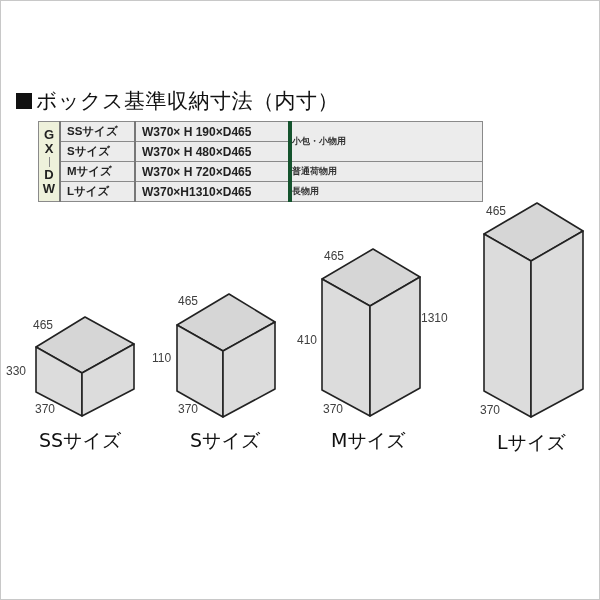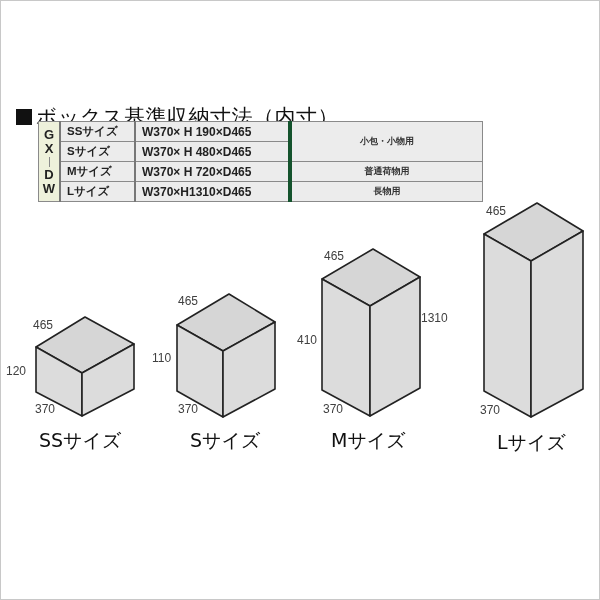--- a/index.html
+++ b/index.html
@@ -11,21 +11,20 @@
   }
   .frame {
     position: absolute; left: 0; top: 0; width: 598px; height: 598px;
     border: 1px solid #c8c8c8;
   }
   .title {
     position: absolute; left: 16px; top: 87px;
     font-family: "DejaVu Sans", sans-serif;
     font-size: 21px; font-weight: normal; color: #111; letter-spacing: 0.5px;
     white-space: nowrap;
-    margin-top: 16px;
   }
   .title .sq {
     display: inline-block; width: 16px; height: 16px; background: #111;
     margin-right: 4px; vertical-align: -1px;
   }
   table.spec {
     position: absolute; left: 38px; top: 121px;
     border-collapse: collapse;
     font-size: 11.5px; font-weight: bold;
     background: #ececec;
@@ -39,21 +38,21 @@
     width: 20px; padding: 0; text-align: center;
     background: #eef1db; border-right: 2px solid #777;
     font-size: 13px; line-height: 14px; vertical-align: middle;
   }
   table.spec td.series .sep {
     display: block; width: 1px; height: 10px; background: #8a8a8a; margin: 1px auto;
   }
   table.spec td.size { width: 67px; border-right: 2px solid #777; }
   table.spec td.dims { width: 146px; font-size: 12px; border-right: 4px solid #14532d; }
   table.spec td.use {
-    width: 190px; padding: 0; text-align: center;
+    width: 190px; padding: 0; text-align: left;
     font-size: 9px; color: #333;
   }
   svg.diagram { position: absolute; left: 0; top: 0; }
   .lbl {
     position: absolute; font-size: 12px; color: #404040; white-space: nowrap;
   }
   .cap {
     position: absolute; font-size: 19px; font-weight: normal; color: #111;
     white-space: nowrap; font-family: "DejaVu Sans", sans-serif;
   }
@@ -119,21 +118,21 @@
 
     <g>
       <polygon points="537,203 583,231 531,261 484,234" fill="#d6d6d6"></polygon>
       <polygon points="484,234 531,261 531,417 484,391"></polygon>
       <polygon points="531,261 583,231 583,389 531,417"></polygon>
     </g>
   </g>
 </svg>
 
 <div class="lbl" style="left:33px;top:318px;">465</div>
-<div class="lbl" style="left:6px;top:364px;">120</div>
+<div class="lbl" style="left:6px;top:364px;">330</div>
 <div class="lbl" style="left:35px;top:402px;">370</div>
 <div class="cap" style="left:39px;top:428px;">SSサイズ</div>
 
 <div class="lbl" style="left:178px;top:294px;">465</div>
 <div class="lbl" style="left:152px;top:351px;">110</div>
 <div class="lbl" style="left:178px;top:402px;">370</div>
 <div class="cap" style="left:190px;top:428px;">Sサイズ</div>
 
 <div class="lbl" style="left:324px;top:249px;">465</div>
 <div class="lbl" style="left:297px;top:333px;">410</div>

